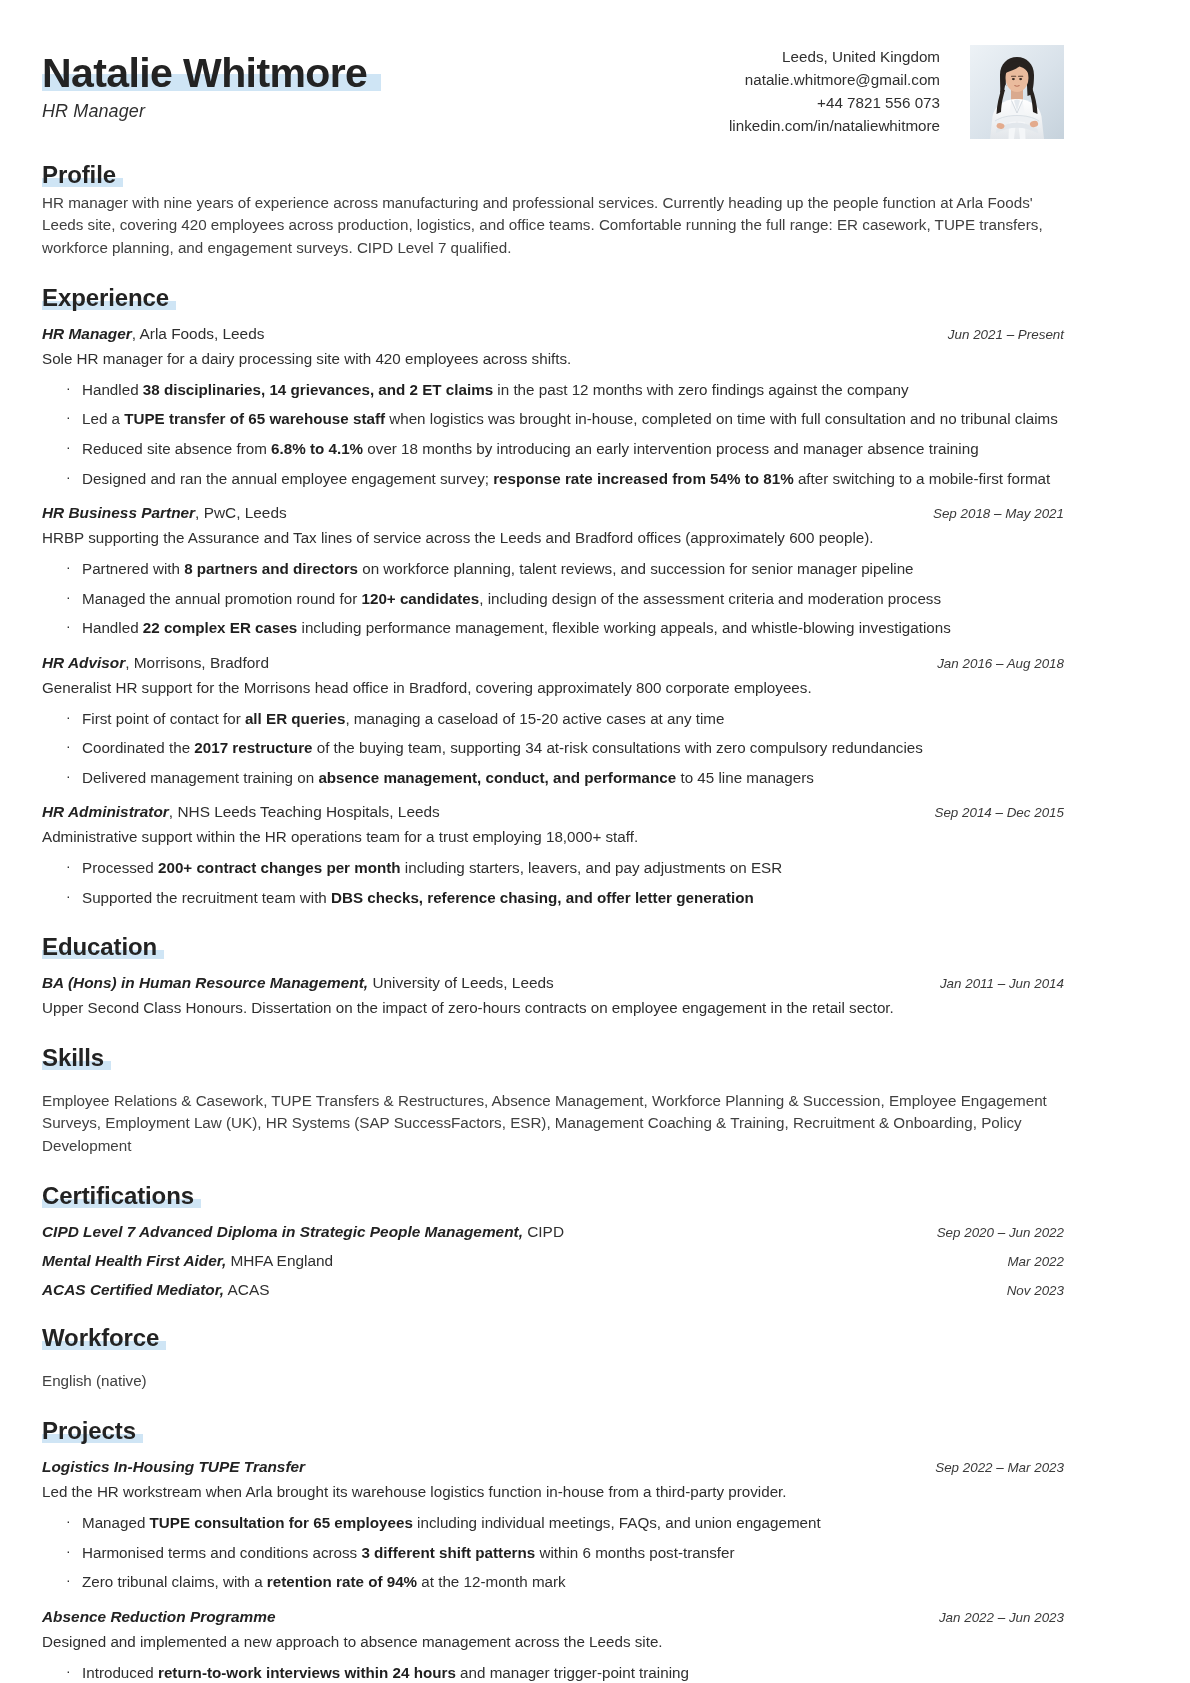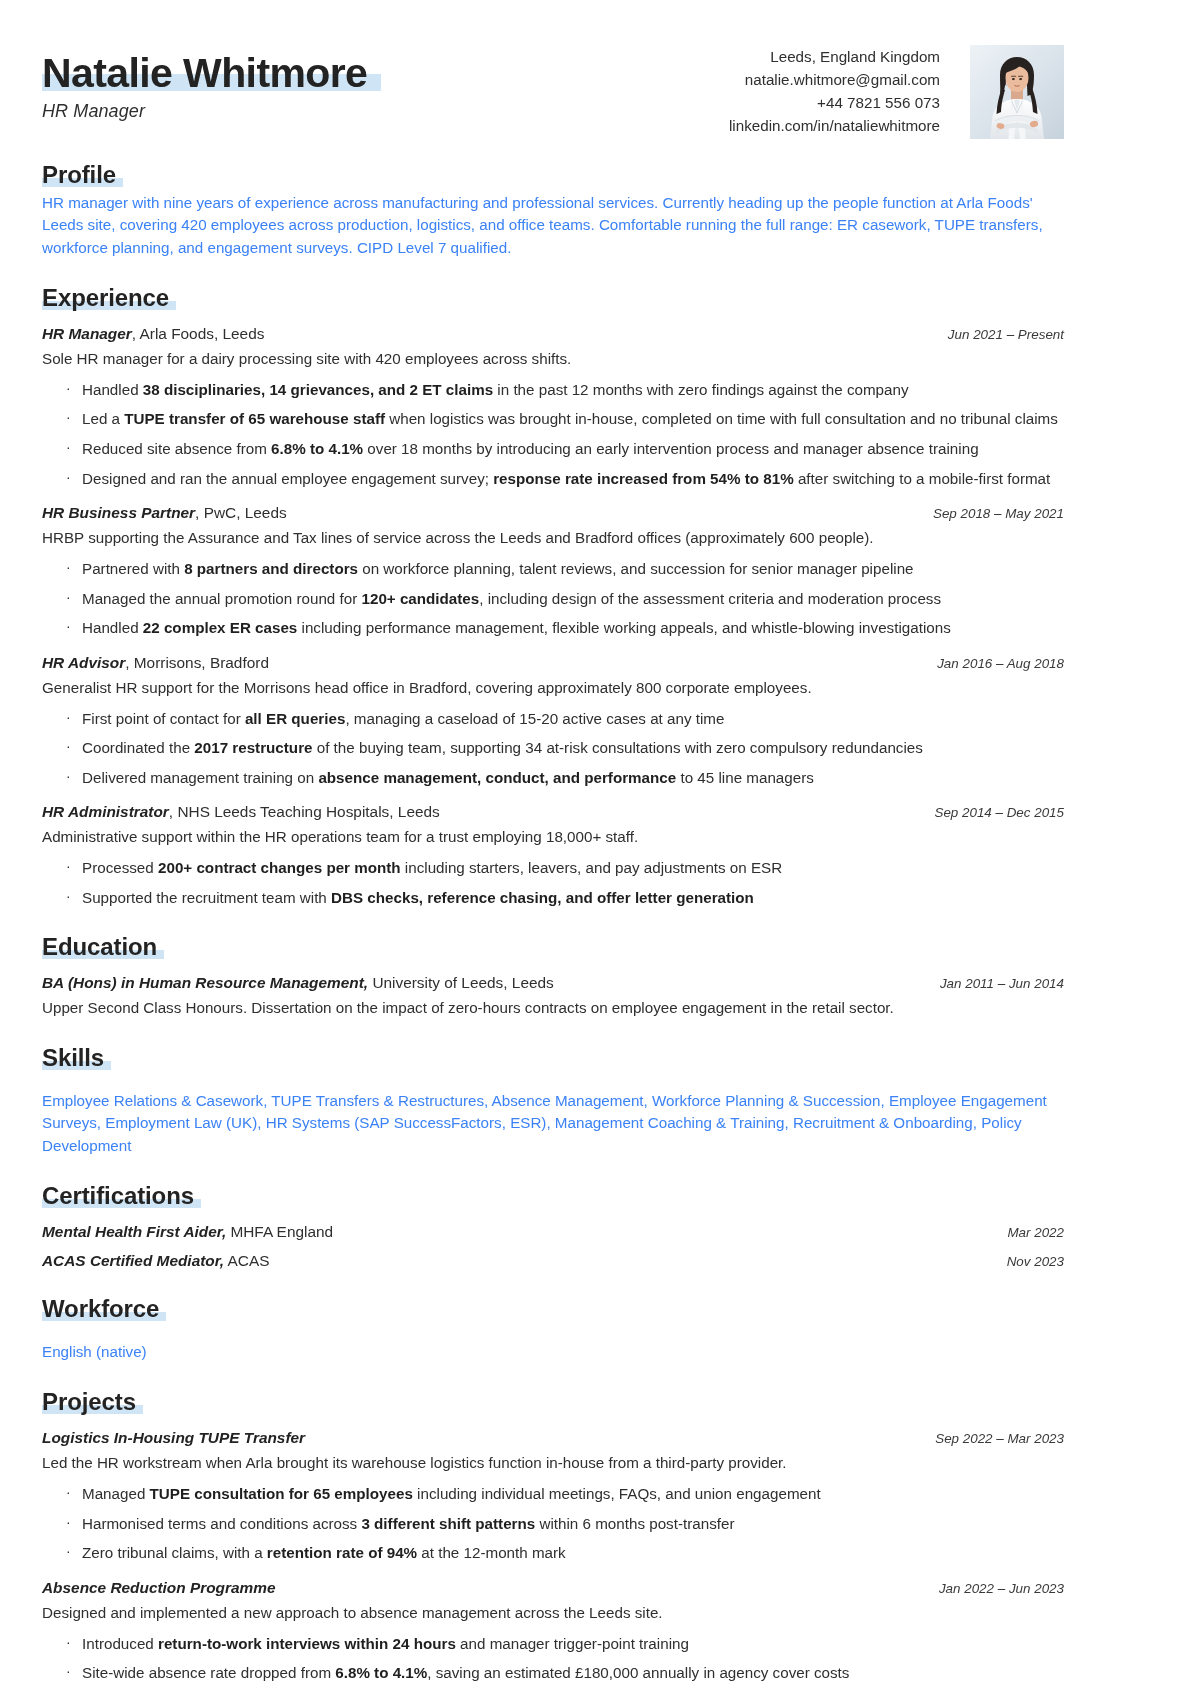--- a/index.html
+++ b/index.html
@@ -118,21 +118,21 @@
     z-index: 1;
     font-size: 24px;
     font-weight: 700;
     color: #232323;
     letter-spacing: -0.1px;
   }
 
   .body-text {
     font-size: 15.2px;
     line-height: 1.47;
-    color: #3b82f6;
+    color: #404040;
   }
 
   
   .entry { margin-top: 14px; }
   .entry:first-of-type { margin-top: 9px; }
 
   .entry-top {
     display: flex;
     justify-content: space-between;
     align-items: baseline;
@@ -210,21 +210,21 @@
     <div class="identity">
       <div class="name-wrap">
         <span class="name-hl"></span>
         <div class="name">Natalie Whitmore</div>
       </div>
       <div class="job-title">HR Manager</div>
     </div>
 
     <div class="header-right">
       <div class="contact">
-        <div>Leeds, England Kingdom</div>
+        <div>Leeds, United Kingdom</div>
         <div>natalie.whitmore@gmail.com</div>
         <div>+44 7821 556 073</div>
         <div>linkedin.com/in/nataliewhitmore</div>
       </div>
 
       <div class="photo">
         <svg viewBox="0 0 94 94" preserveAspectRatio="xMidYMid slice">
           <defs>
             <linearGradient id="bg" x1="0" y1="0" x2="1" y2="1">
               <stop offset="0%" stop-color="#edf2f6"></stop>
@@ -408,20 +408,24 @@
 
   <div class="gap-md"></div>
 
   <div class="section">
     <div class="sec-head-wrap">
       <span class="sec-hl"></span>
       <div class="sec-head">Certifications</div>
     </div>
     <div>
         <div class="cert-row">
+          <div class="cert-name"><span class="ctitle">CIPD Level 7 Advanced Diploma in Strategic People Management,</span><span> CIPD</span></div>
+          <div class="entry-date">Sep 2020 – Jun 2022</div>
+        </div>
+        <div class="cert-row">
           <div class="cert-name"><span class="ctitle">Mental Health First Aider,</span><span> MHFA England</span></div>
           <div class="entry-date">Mar 2022</div>
         </div>
         <div class="cert-row">
           <div class="cert-name"><span class="ctitle">ACAS Certified Mediator,</span><span> ACAS</span></div>
           <div class="entry-date">Nov 2023</div>
         </div>
       </div>
   </div>
 

